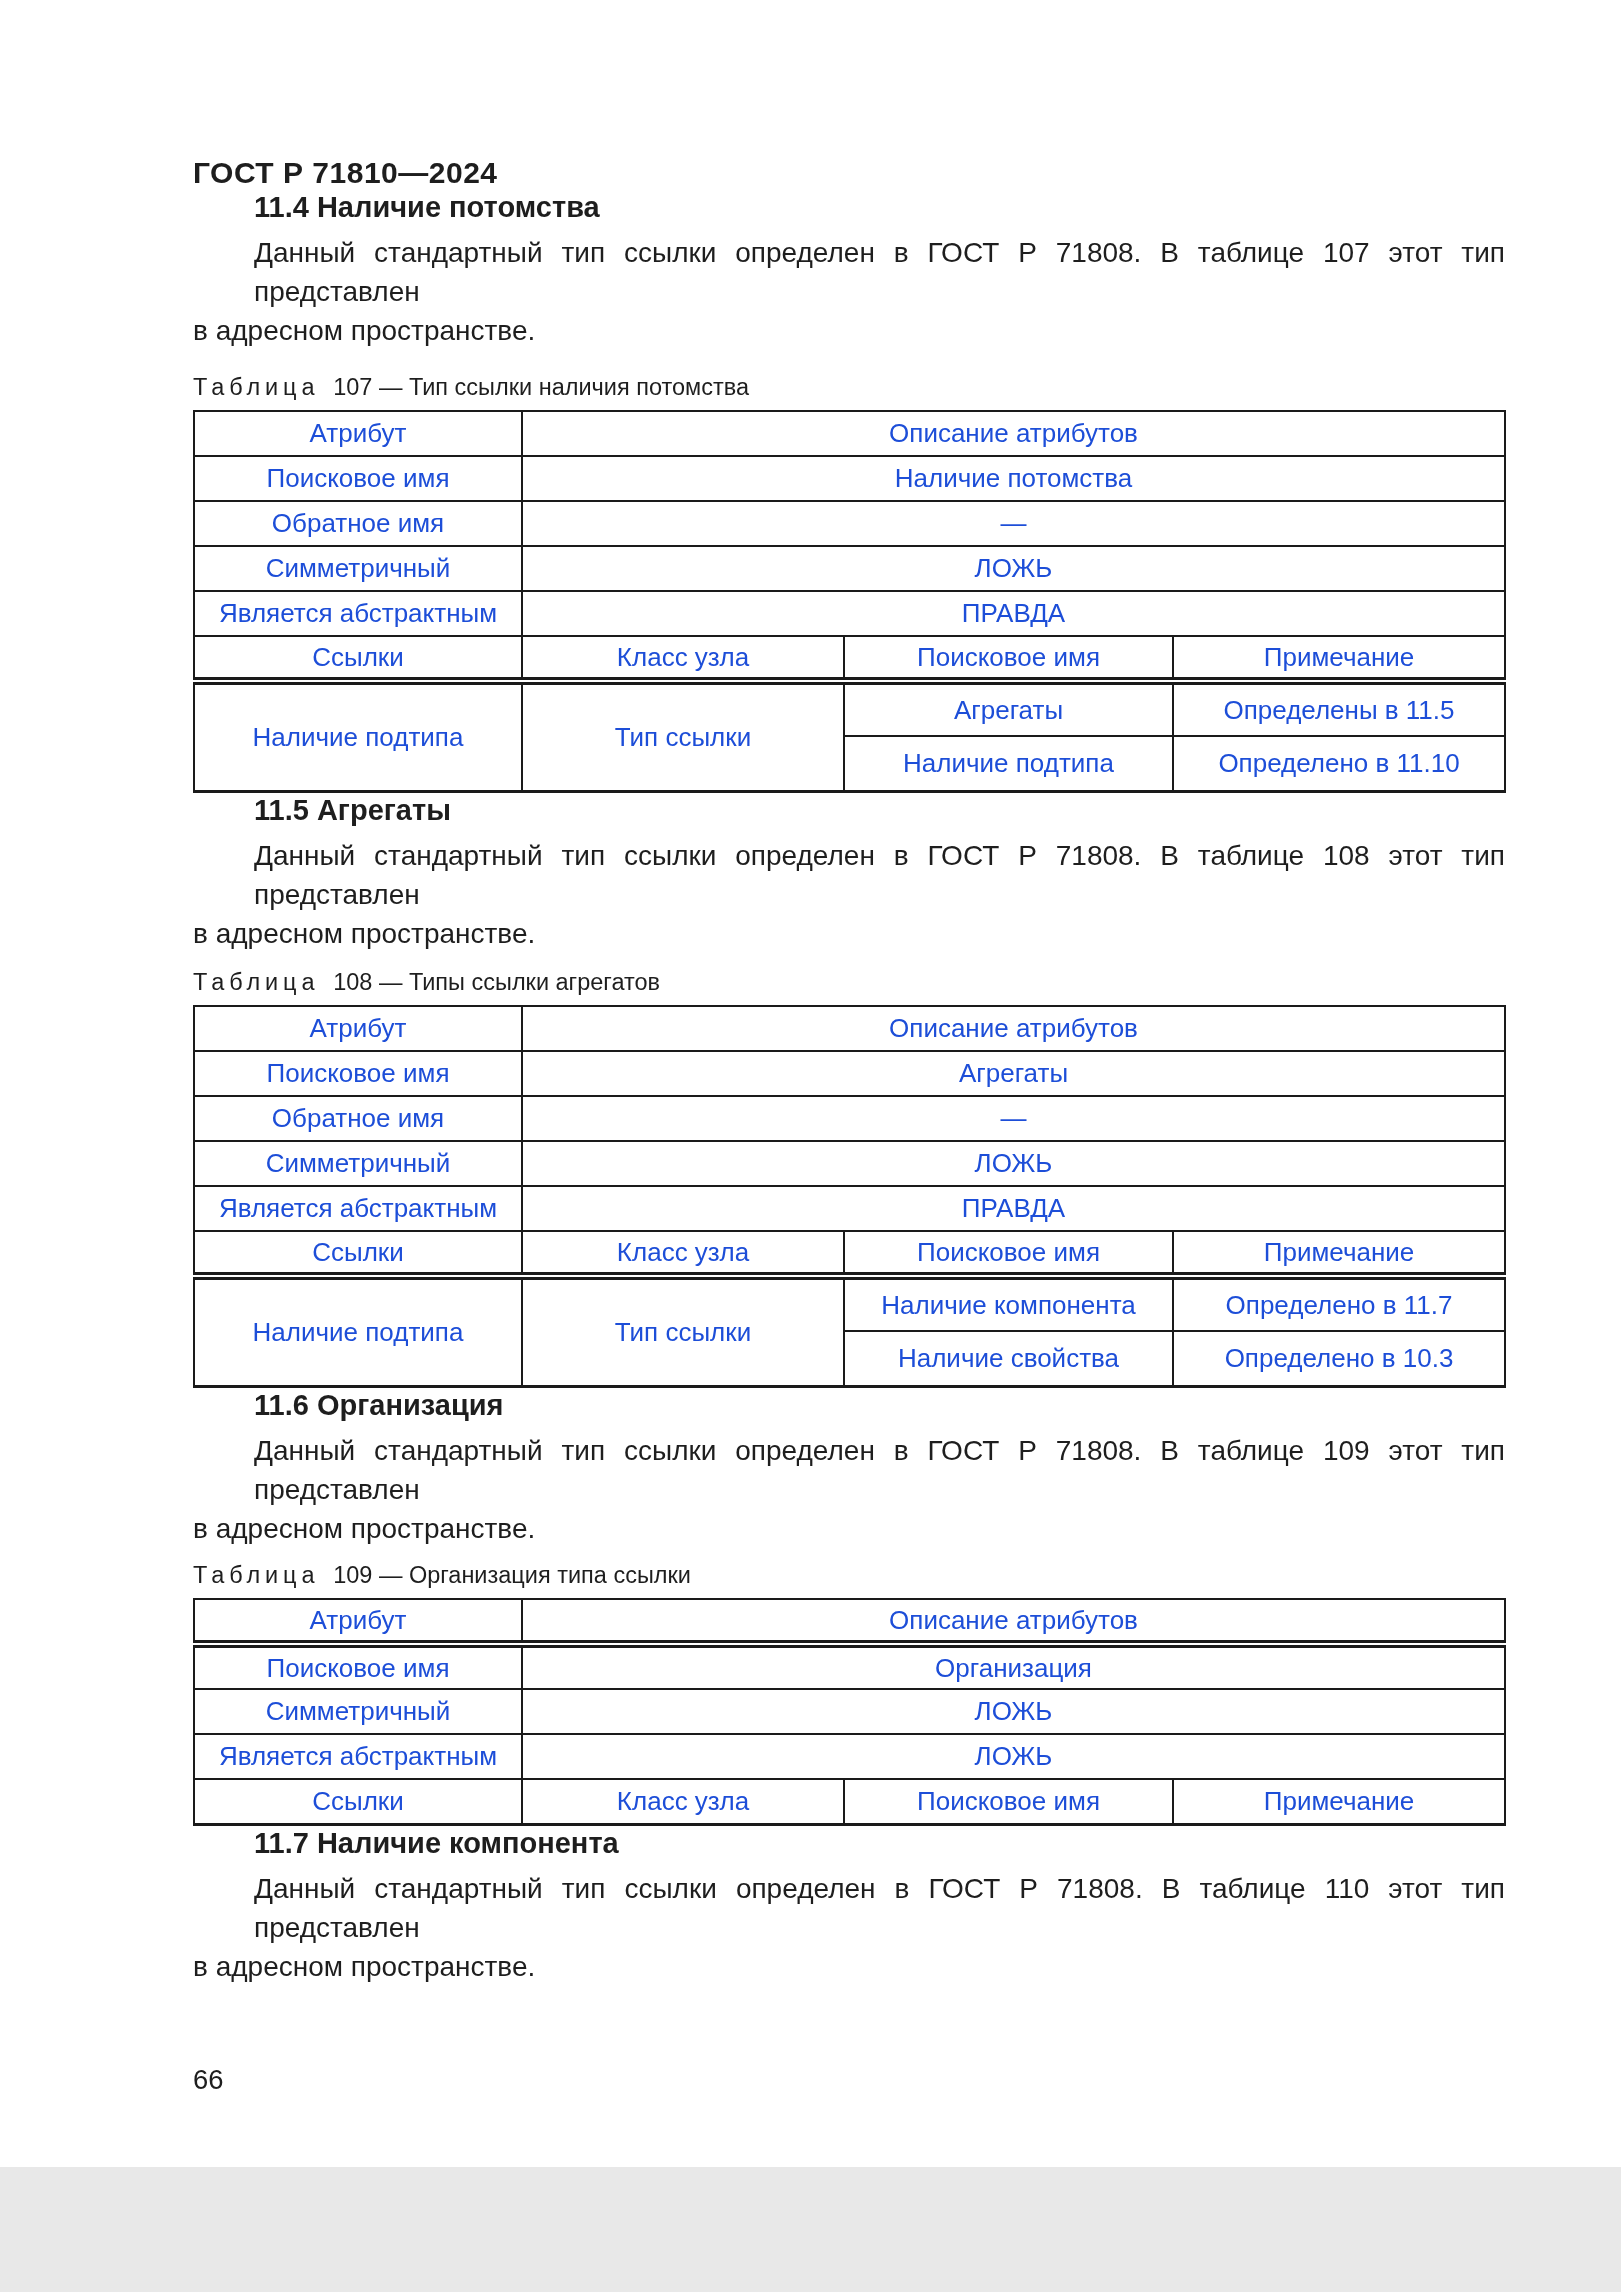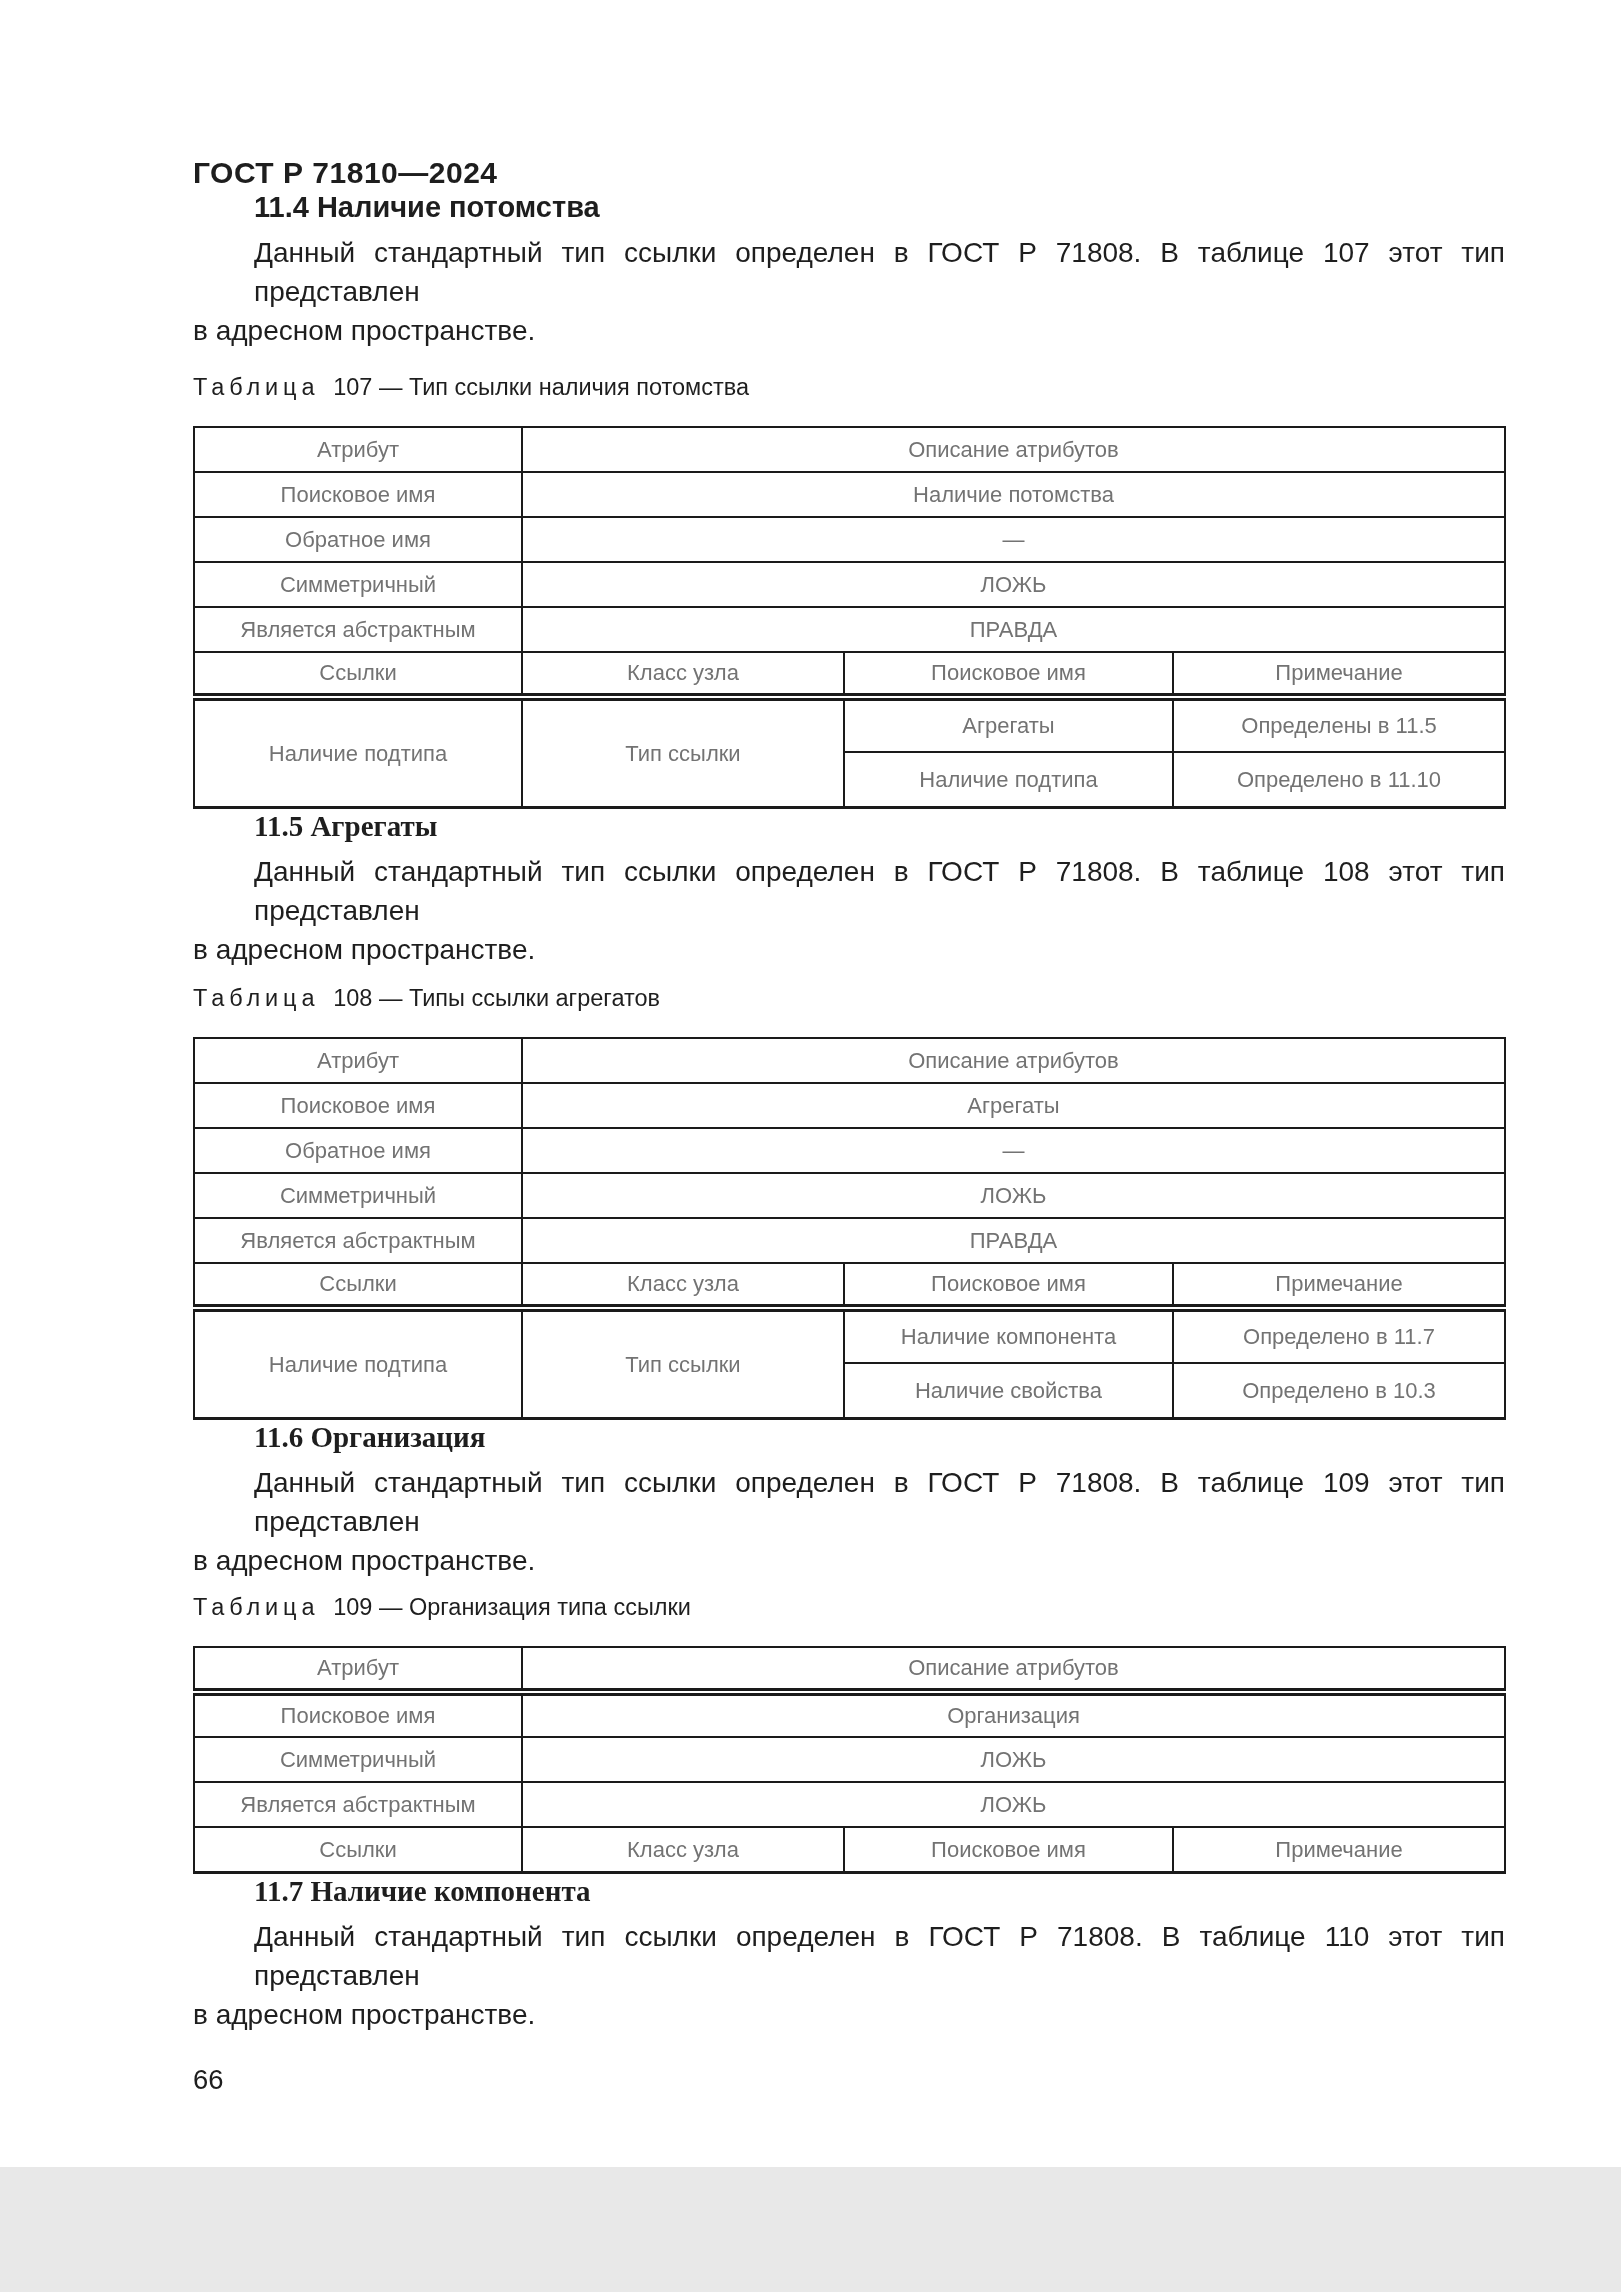--- a/index.html
+++ b/index.html
@@ -15,40 +15,40 @@
     overflow:hidden;
   }
   .doc-header{
     font-size:30px;font-weight:bold;line-height:35px;letter-spacing:0.5px;
   }
   h2.sec{
     font-size:29px;font-weight:bold;line-height:35px;
     margin:0 0 0 61px;padding:0;
   }
   .mt-h1{margin-top:41px;}
-  .mt-h{margin-top:33px;font-family:Liberation Serif, serif;}
+  .mt-h{margin-top:33px;}
   .para{font-size:28px;line-height:39px;margin-top:7.8px;}
   .pline{display:block;}
   .pline.first{
     padding-left:61px;
     text-align:justify;
     text-align-last:justify;
     -moz-text-align-last:justify;
   }
   .tcaption{font-size:23.5px;line-height:29px;margin-top:23.5px;}
   .tcaption .cap-word{letter-spacing:4.9px;margin-right:13.7px;}
   .mt-c2{margin-top:15.7px;}
   .mt-c3{margin-top:13.7px;}
   table.gost{
     border-collapse:collapse;
     table-layout:fixed;
     width:1312px;
-    margin-top:24px;
-    font-size:22px;
-    color:#737373;
+    margin-top:8px;
+    font-size:26px;
+    color:#1d4ed8;
   }
   table.gost{border:2.9px solid #1a1a1a;border-bottom-width:3.9px;}
   table.gost td{
     border:2px solid #1a1a1a;
     border-top-width:2.9px;border-bottom-width:2.9px;
     height:45px;
     text-align:center;vertical-align:middle;
     padding:2px 9.8px;
     box-sizing:border-box;
     overflow:hidden;

